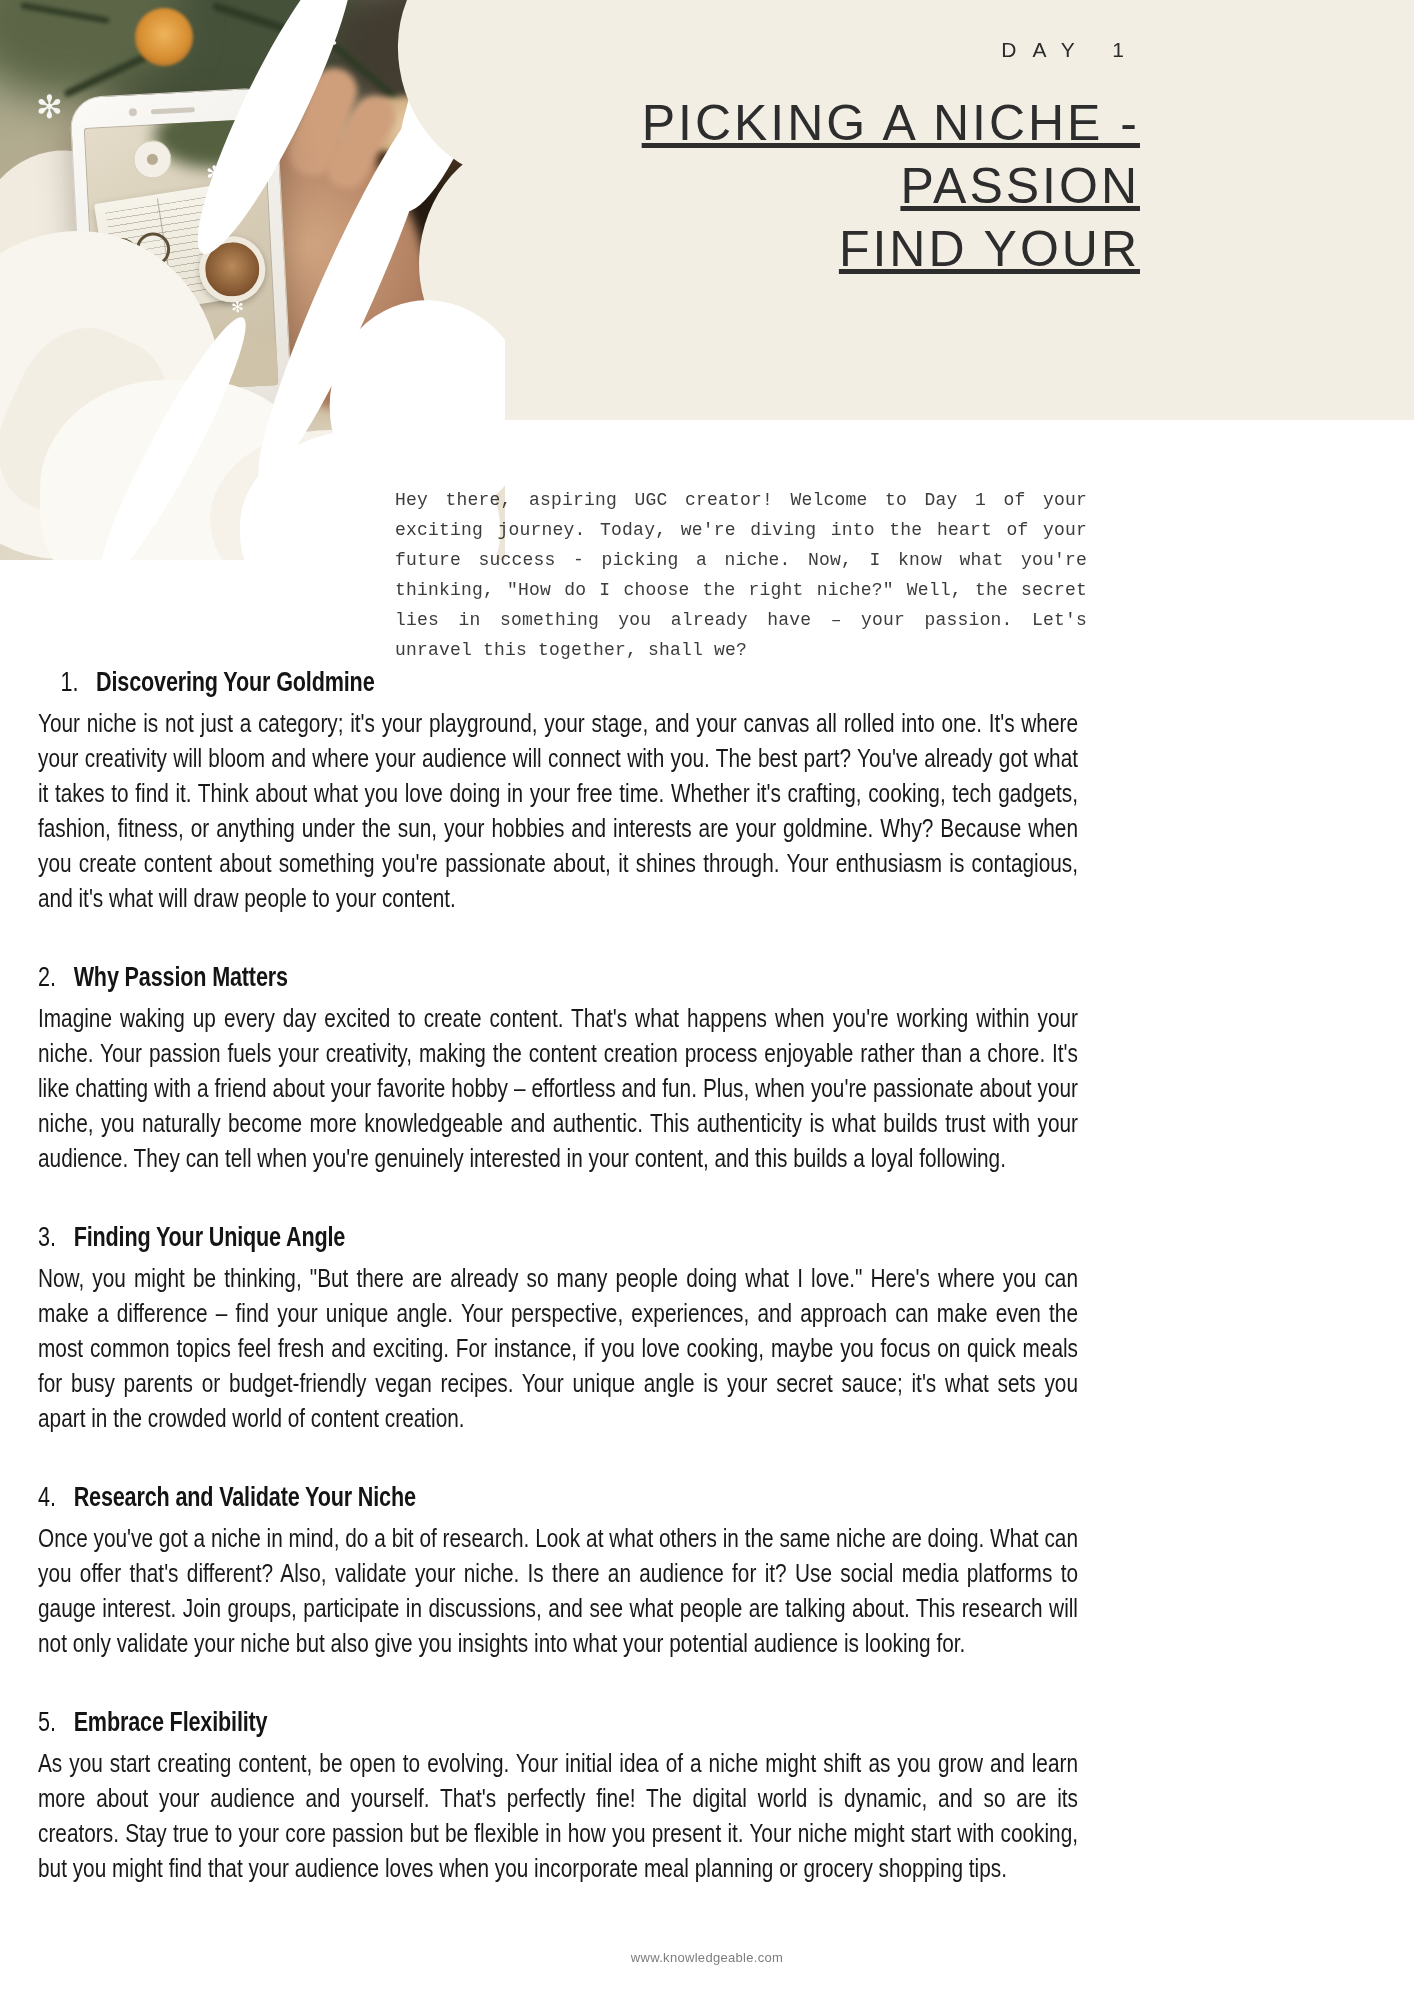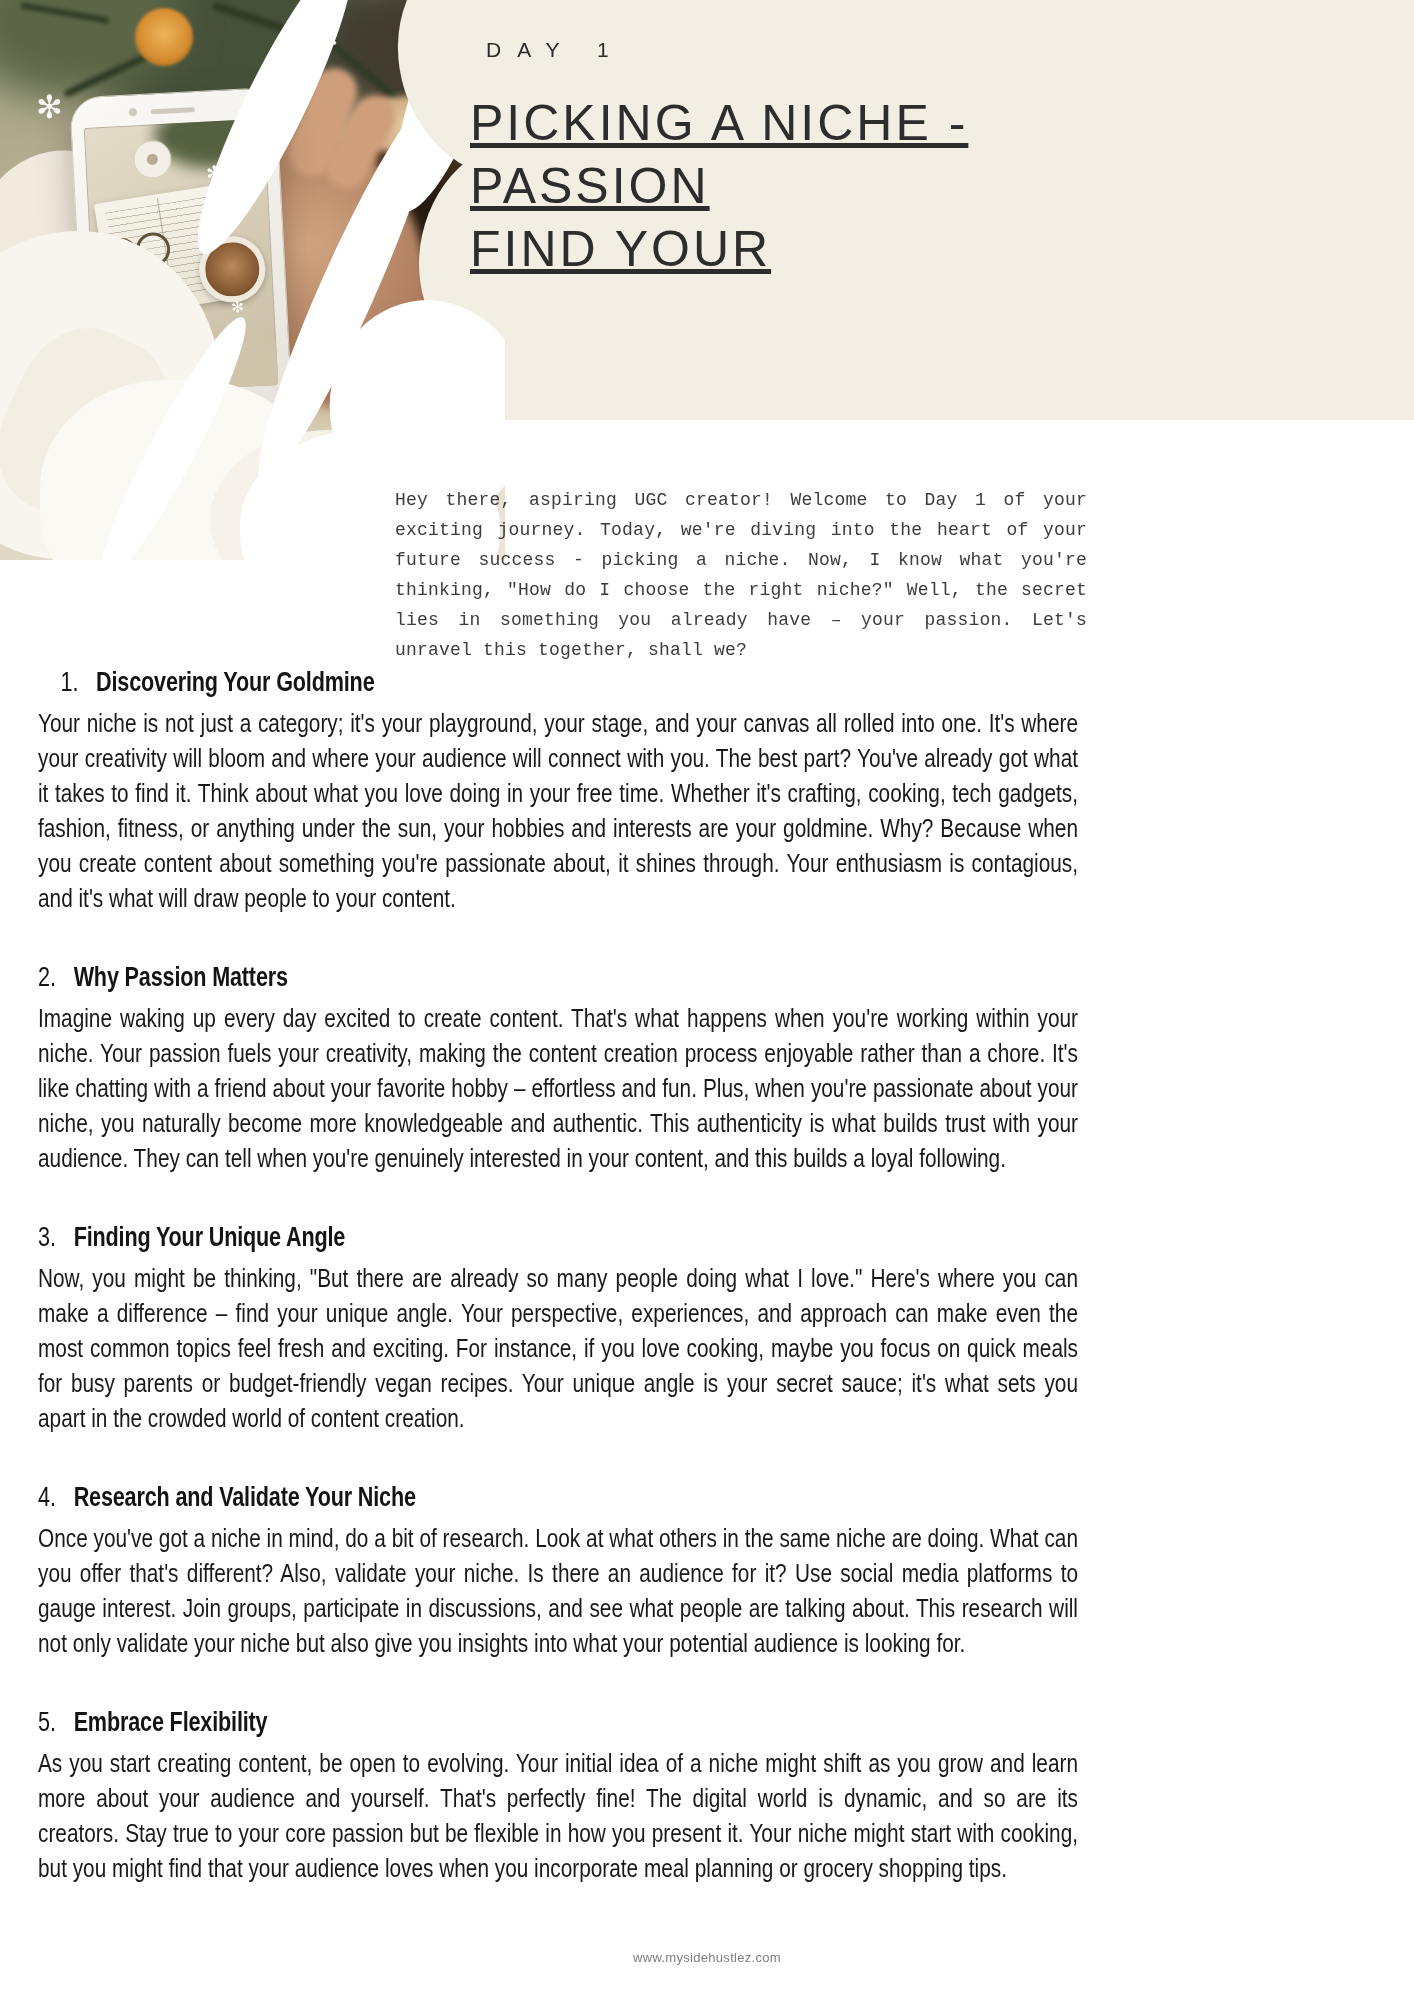--- a/index.html
+++ b/index.html
@@ -3,21 +3,21 @@
 <meta charset="utf-8">
 <style>
   html,body{margin:0;padding:0;background:#cfcfcf;}
   .page{
     position:relative;width:1414px;height:2000px;margin:0 auto;
     background:#ffffff;overflow:hidden;
     font-family:"Liberation Sans", sans-serif;color:#161616;
   }
   
   .hero-bg{position:absolute;top:0;left:0;width:1414px;height:420px;background:#f2eee4;}
-  .title-block{position:absolute;top:38px;left:470px;width:670px;text-align:left;}
+  .title-block{position:absolute;top:38px;left:470px;width:670px;text-align:right;}
   .kicker{font-size:21px;letter-spacing:16px;padding-left:16px;color:#2b2b2b;margin-bottom:30px;}
   .title{font-size:50px;line-height:1.26;letter-spacing:3px;font-weight:400;color:#2d2d2d;text-decoration:underline;}
   .intro{
     position:absolute;top:467px;left:395px;width:692px;
     font-size:18px;line-height:30px;letter-spacing:0.2px;
     color:#3c3c3c;text-align:justify;font-family:Liberation Mono, monospace;
   }
   
   .photo{position:absolute;top:0;left:0;width:505px;height:560px;overflow:hidden;}
   .photo *{position:absolute;}
@@ -211,14 +211,14 @@
 
   <div class="section">
     <div class="sec-heading">
       <span class="sec-num">5.</span>
       <span class="sec-title">Embrace Flexibility</span>
     </div>
     <div class="sec-body">As you start creating content, be open to evolving. Your initial idea of a niche might shift as you grow and learn more about your audience and yourself. That's perfectly fine! The digital world is dynamic, and so are its creators. Stay true to your core passion but be flexible in how you present it. Your niche might start with cooking, but you might find that your audience loves when you incorporate meal planning or grocery shopping tips.</div>
   </div>
 </div>
 
-  <div class="footer">www.mysidehustlez.com</div>
+  <div class="footer">www.knowledgeable.com</div>
 </div>
 
 </body></html>

